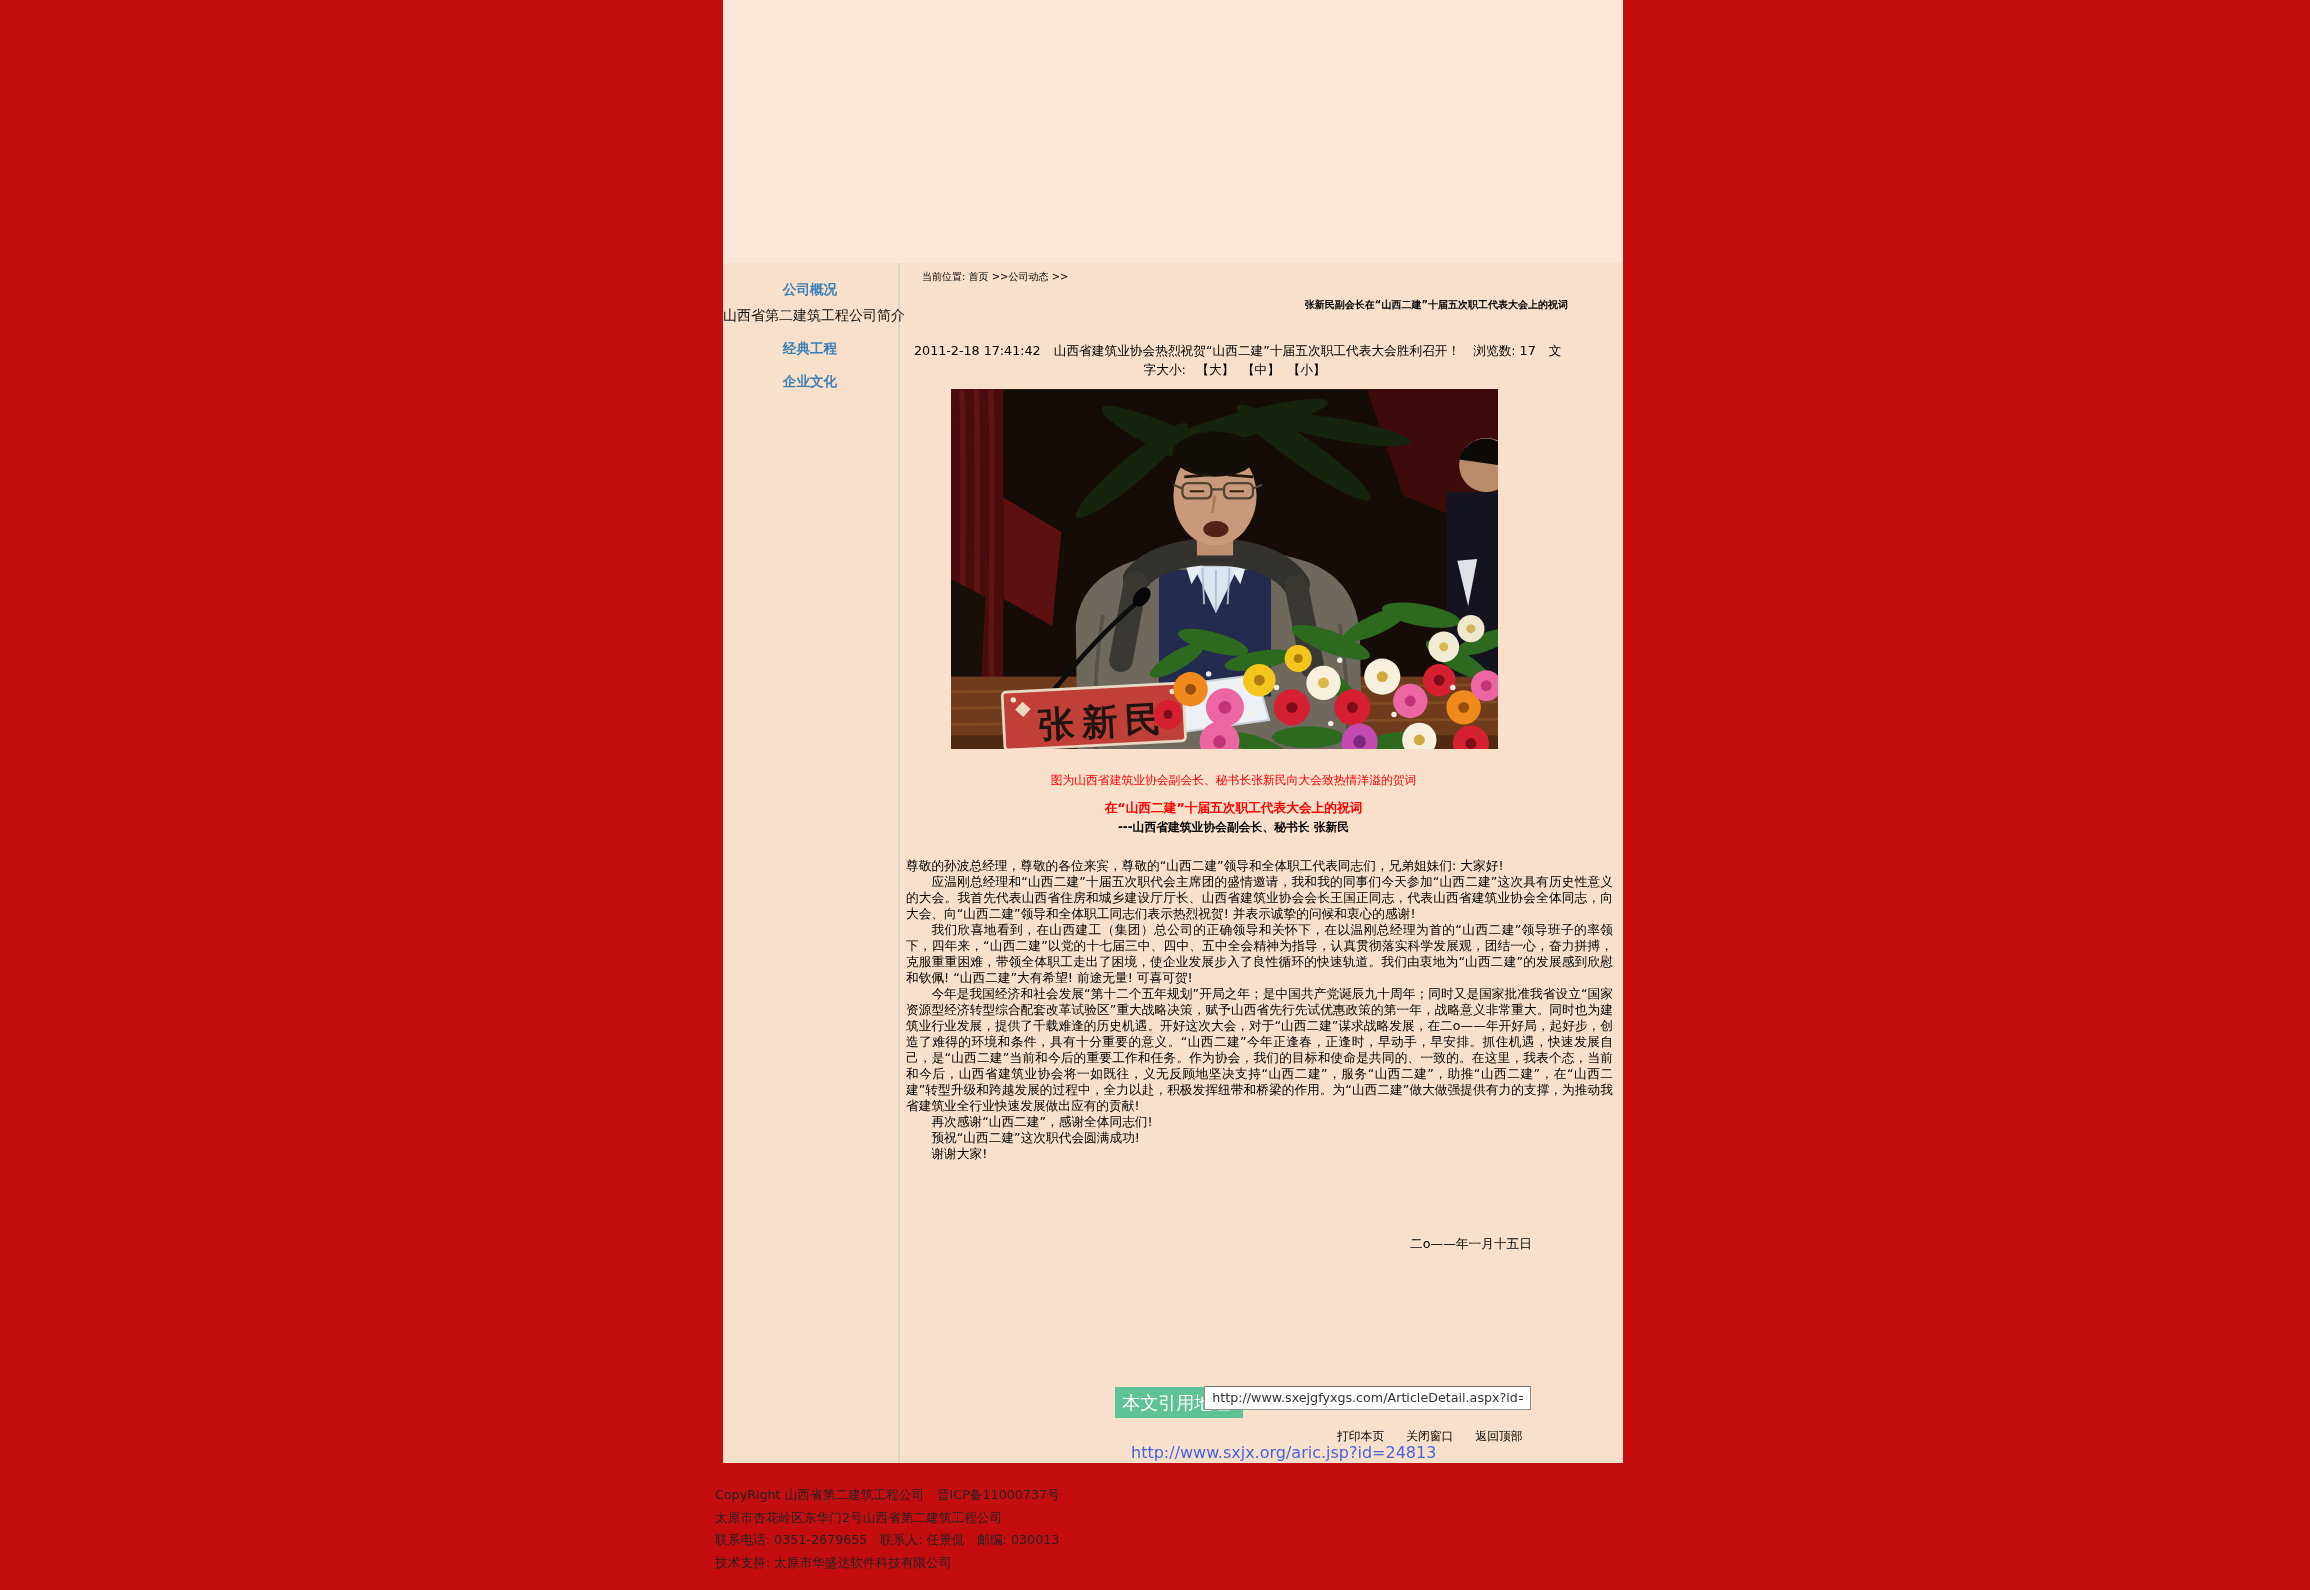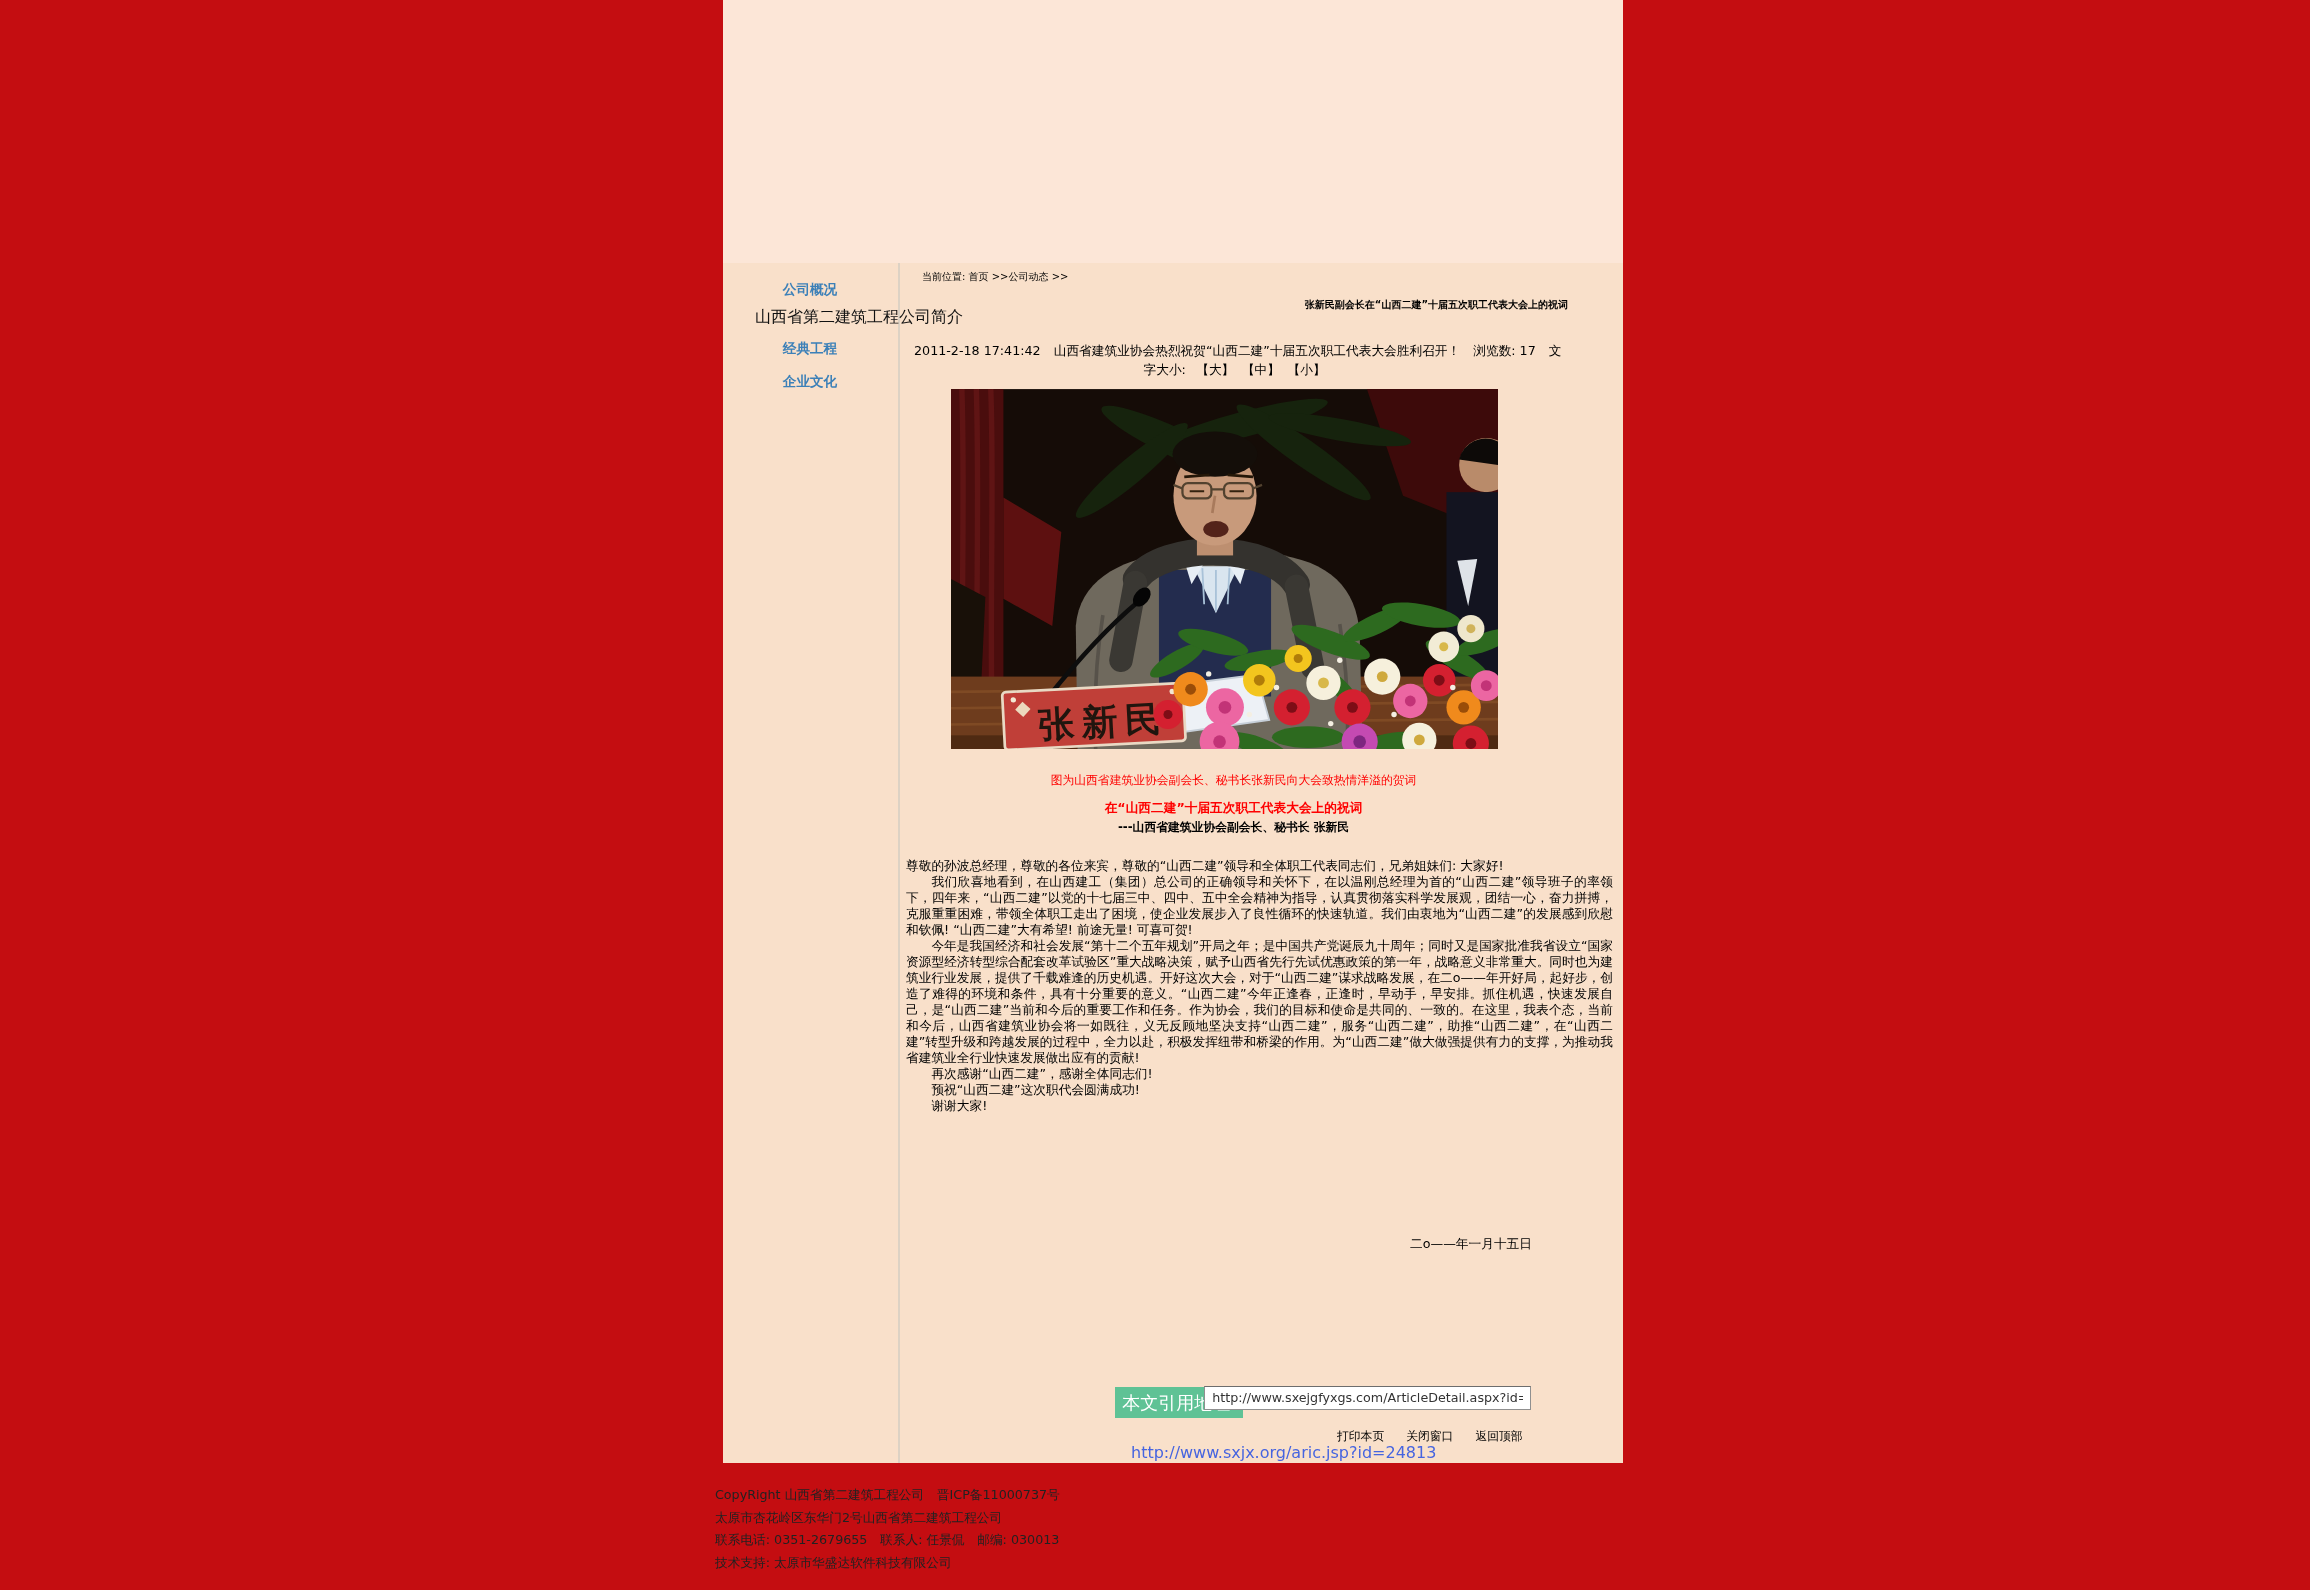--- a/index.html
+++ b/index.html
@@ -5,21 +5,21 @@
   html,body{margin:0;padding:0;background:#c40d11;}
   .stage{position:relative;width:1891px;height:1590px;background:#c40d11;
          font-family:"DejaVu Sans",sans-serif;color:#000;overflow:hidden;}
 
   .panel-top{position:absolute;left:723px;top:0;width:900px;height:263px;background:#fce6d7;}
   .panel-main{position:absolute;left:723px;top:263px;width:900px;height:1200px;background:#f9e0ca;}
   .v-divider{position:absolute;left:898px;top:263px;width:1.8px;height:1200px;background:#ddd2c4;}
 
   .side-item{position:absolute;left:723px;width:174px;text-align:center;white-space:nowrap;}
   .side-link{color:#3c80b8;font-weight:bold;font-size:13.6px;cursor:pointer;}
-  .side-sub{font-size:16px;color:#111;cursor:pointer;margin-left:32px;}
+  .side-sub{font-size:14px;color:#111;cursor:pointer;}
 
   .breadcrumb{position:absolute;left:922px;top:270px;font-size:10px;white-space:nowrap;}
   .breadcrumb .crumb-path{cursor:pointer;}
 
   .article-title{position:absolute;left:899px;top:298px;width:669px;text-align:right;
                  font-size:10px;font-weight:bold;}
   .article-meta{position:absolute;left:908px;top:341px;width:655px;text-align:center;
                 font-size:12.7px;line-height:19px;}
   .article-meta span{margin:0 4.5px;}
   .size-btn{cursor:pointer;margin:0 1.8px !important;}
@@ -262,20 +262,21 @@
       </g>
     </svg>
   </div>
 
   <div class="caption-photo">图为山西省建筑业协会副会长、秘书长张新民向大会致热情洋溢的贺词</div>
   <div class="caption-title">在“山西二建”十届五次职工代表大会上的祝词</div>
   <div class="caption-author">---山西省建筑业协会副会长、秘书长 张新民</div>
 
   <div class="body-text">
     <p class="no-indent">尊敬的孙波总经理，尊敬的各位来宾，尊敬的“山西二建”领导和全体职工代表同志们，兄弟姐妹们: 大家好!</p>
+    <p>应温刚总经理和“山西二建”十届五次职代会主席团的盛情邀请，我和我的同事们今天参加“山西二建”这次具有历史性意义的大会。我首先代表山西省住房和城乡建设厅厅长、山西省建筑业协会会长王国正同志，代表山西省建筑业协会全体同志，向大会、向“山西二建”领导和全体职工同志们表示热烈祝贺! 并表示诚挚的问候和衷心的感谢!</p>
     <p>我们欣喜地看到，在山西建工（集团）总公司的正确领导和关怀下，在以温刚总经理为首的“山西二建”领导班子的率领下，四年来，“山西二建”以党的十七届三中、四中、五中全会精神为指导，认真贯彻落实科学发展观，团结一心，奋力拼搏，克服重重困难，带领全体职工走出了困境，使企业发展步入了良性循环的快速轨道。我们由衷地为“山西二建”的发展感到欣慰和钦佩! “山西二建”大有希望! 前途无量! 可喜可贺!</p>
     <p>今年是我国经济和社会发展“第十二个五年规划”开局之年；是中国共产党诞辰九十周年；同时又是国家批准我省设立“国家资源型经济转型综合配套改革试验区”重大战略决策，赋予山西省先行先试优惠政策的第一年，战略意义非常重大。同时也为建筑业行业发展，提供了千载难逢的历史机遇。开好这次大会，对于“山西二建”谋求战略发展，在二o——年开好局，起好步，创造了难得的环境和条件，具有十分重要的意义。“山西二建”今年正逢春，正逢时，早动手，早安排。抓住机遇，快速发展自己，是“山西二建”当前和今后的重要工作和任务。作为协会，我们的目标和使命是共同的、一致的。在这里，我表个态，当前和今后，山西省建筑业协会将一如既往，义无反顾地坚决支持“山西二建”，服务“山西二建”，助推“山西二建”，在“山西二建”转型升级和跨越发展的过程中，全力以赴，积极发挥纽带和桥梁的作用。为“山西二建”做大做强提供有力的支撑，为推动我省建筑业全行业快速发展做出应有的贡献!</p>
     <p>再次感谢“山西二建”，感谢全体同志们!</p>
     <p>预祝“山西二建”这次职代会圆满成功!</p>
     <p>谢谢大家!</p>
   </div>
 
   <div class="date-line">二o——年一月十五日</div>
 
   <div class="cite-label">本文引用地址:</div>

